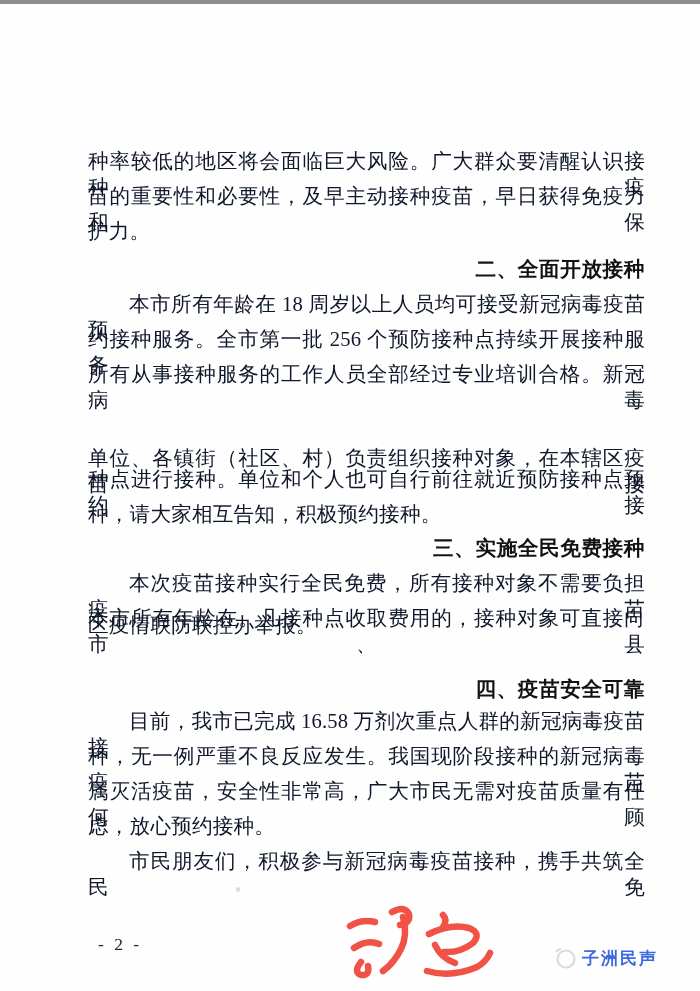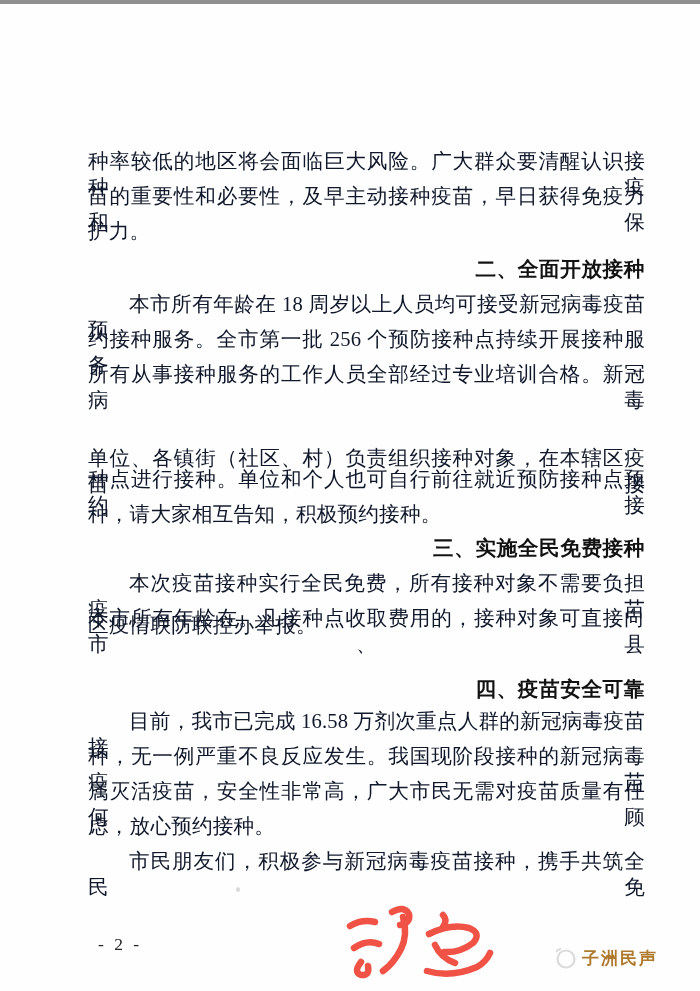--- a/index.html
+++ b/index.html
@@ -73,21 +73,21 @@
   }
   .watermark-logo {
     width: 24px;
     height: 24px;
   }
   .watermark-label {
     font-family: "Liberation Sans", sans-serif;
     font-size: 17px;
     font-weight: 700;
     letter-spacing: 2px;
-    color: #a16207;
+    color: #1d4ed8;
     white-space: nowrap;
   }
   .artifact-dot {
     position: absolute;
     left: 236px;
     top: 887px;
     width: 4px;
     height: 5px;
     border-radius: 50%;
     background: #d9d9d9;

